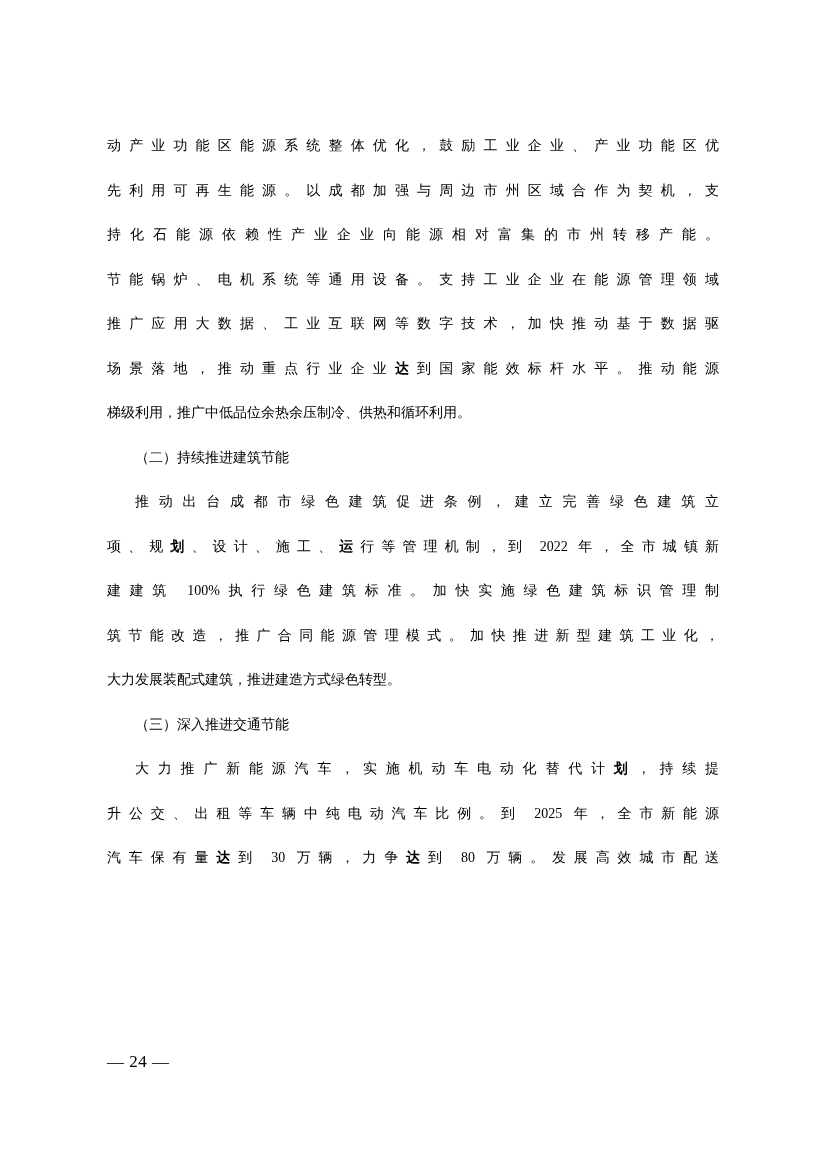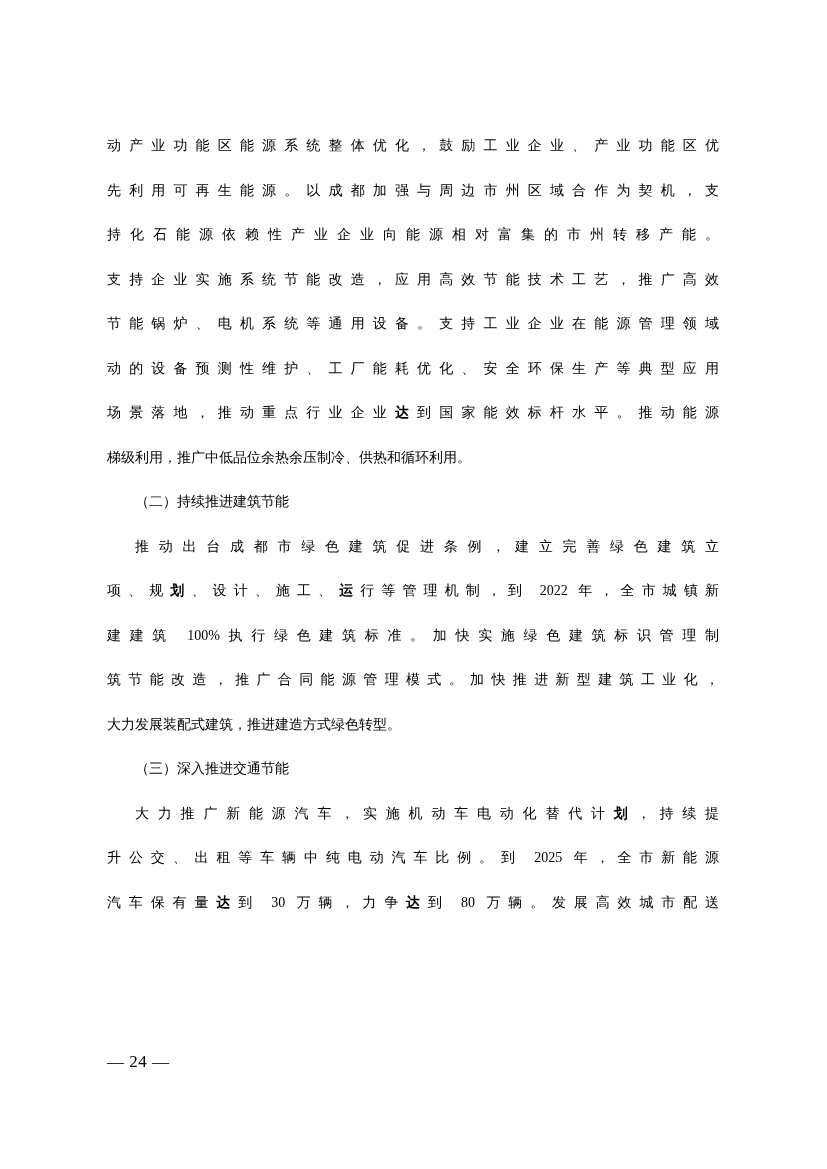--- a/index.html
+++ b/index.html
@@ -50,23 +50,22 @@
   }
 </style>
 </head>
 <body>
 
 <div class="page">
   <div class="body-text">
       <div class="line justify"><span>动产业功能区能源系统整体优化，鼓励工业企业、产业功能区优</span></div>
       <div class="line justify"><span>先利用可再生能源。以成都加强与周边市州区域合作为契机，支</span></div>
       <div class="line justify"><span>持化石能源依赖性产业企业向能源相对富集的市州转移产能。</span></div>
-      <div class="line justify"><span>支持企业实施系统节能改造，应用高效节能技术工艺，推广高效</span></div>
       <div class="line justify"><span>节能锅炉、电机系统等通用设备。支持工业企业在能源管理领域</span></div>
-      <div class="line justify"><span>动的设备预测性维护、工厂能耗优化、安全环保生产等典型应用</span></div>
+      <div class="line justify"><span>推广应用大数据、工业互联网等数字技术，加快推动基于数据驱</span></div>
       <div class="line justify"><span>场景落地，推动重点行业企业</span><span class="bold">达</span><span>到国家能效标杆水平。推动能源</span></div>
       <div class="line"><span>梯级利用，推广中低品位余热余压制冷、供热和循环利用。</span></div>
       <div class="line indent"><span>（二）持续推进建筑节能</span></div>
       <div class="line justify indent"><span>推动出台成都市绿色建筑促进条例，建立完善绿色建筑立</span></div>
       <div class="line justify"><span>项、规</span><span class="bold">划</span><span>、设计、施工、</span><span class="bold">运</span><span>行等管理机制，到 2022 年，全市城镇新</span></div>
       <div class="line justify"><span>建建筑 100%执行绿色建筑标准。加快实施绿色建筑标识管理制</span></div>
       <div class="line justify"><span>筑节能改造，推广合同能源管理模式。加快推进新型建筑工业化，</span></div>
       <div class="line"><span>大力发展装配式建筑，推进建造方式绿色转型。</span></div>
       <div class="line indent"><span>（三）深入推进交通节能</span></div>
       <div class="line justify indent"><span>大力推广新能源汽车，实施机动车电动化替代计</span><span class="bold">划</span><span>，持续提</span></div>

